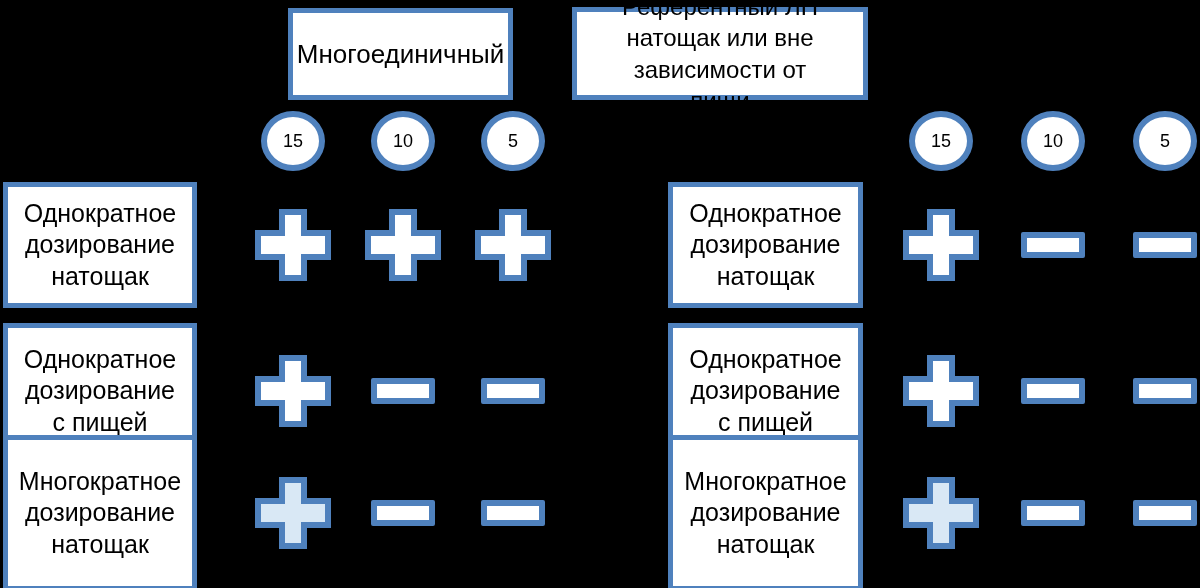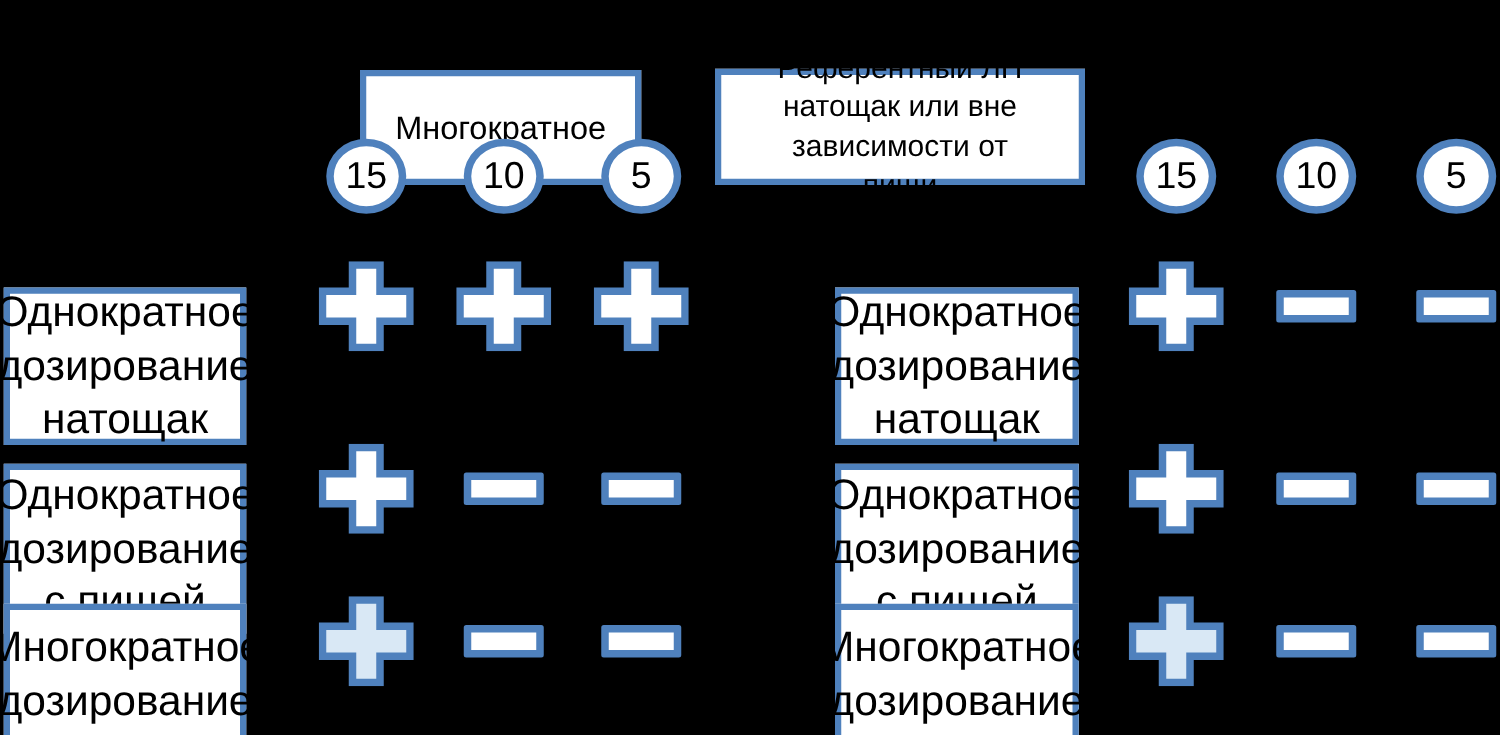--- a/index.html
+++ b/index.html
@@ -14,59 +14,59 @@
   html,body{background:var(--background);}
   body{font-family:"Liberation Sans","DejaVu Sans",sans-serif;}
   .canvas{
     position:relative;width:1200px;height:588px;background:var(--background);
     overflow:hidden;color:var(--text);
   }
   .box{
     position:absolute;background:var(--shape-fill);
     border:5px solid var(--accent-blue);
     display:flex;align-items:center;justify-content:center;
-    text-align:center;line-height:1.26;color:var(--text);margin-top:48px;
+    text-align:center;line-height:1.26;color:var(--text);
   }
   .hdr{font-size:26px;}
   .hdr-left  {left:288px;top:8px;width:225px;height:92px;}
   .hdr-center{left:572px;top:7px;width:296px;height:93px;font-size:24px;padding:0 24px;line-height:1.3;}
   .hdr-right {left:925px;top:8px;width:225px;height:90px;}
-  .row-label{font-size:34px;padding:0 8px;}
+  .row-label{font-size:25px;padding:0 8px;}
   .col-left  {left:3px;width:194px;}
   .col-mid   {left:668px;width:195px;}
   .r0{top:182px;height:126px;}
   .r1{top:323px;height:136px;}
   .r2{top:435px;height:156px;}
   .circle-row{position:absolute;top:111px;display:flex;}
   .circle-row-left {left:238px;width:330px;}
   .circle-row-right{left:885px;width:336px;}
   .circle-cell{flex:1;display:flex;align-items:center;justify-content:center;}
   .circle{
     width:64px;height:60px;border:6px solid var(--accent-blue);border-radius:50%;
     background:var(--shape-fill);display:flex;align-items:center;justify-content:center;
-    font-size:30px;color:var(--text);
+    font-size:18px;color:var(--text);
   }
   .sym-row{position:absolute;display:flex;align-items:center;}
   .sym-row-left {left:238px;width:330px;}
   .sym-row-right{left:885px;width:336px;}
   .sym-cell{flex:1;display:flex;align-items:center;justify-content:center;}
   .plus-path{fill:var(--shape-fill);stroke:var(--accent-blue);stroke-width:6;stroke-linejoin:miter;}
   svg.plus-light .plus-path{fill:var(--plus-light-fill);}
   .minus{
     width:64px;height:26px;border:6px solid var(--accent-blue);
     background:var(--shape-fill);border-radius:2px;
   }
 </style>
 </head>
 <body>
 
 <div class="canvas">
 
   <div class="box hdr hdr-left">
-    <span>Многократное</span>
+    <span>Многоединичный</span>
   </div>
   <div class="box hdr hdr-center">
     <span>Референтный ЛП натощак или вне зависимости от пищи</span>
   </div>
 
   <div class="circle-row circle-row-left">
     <div class="circle-cell">
       <div class="circle">
         <span>15</span>
       </div>

